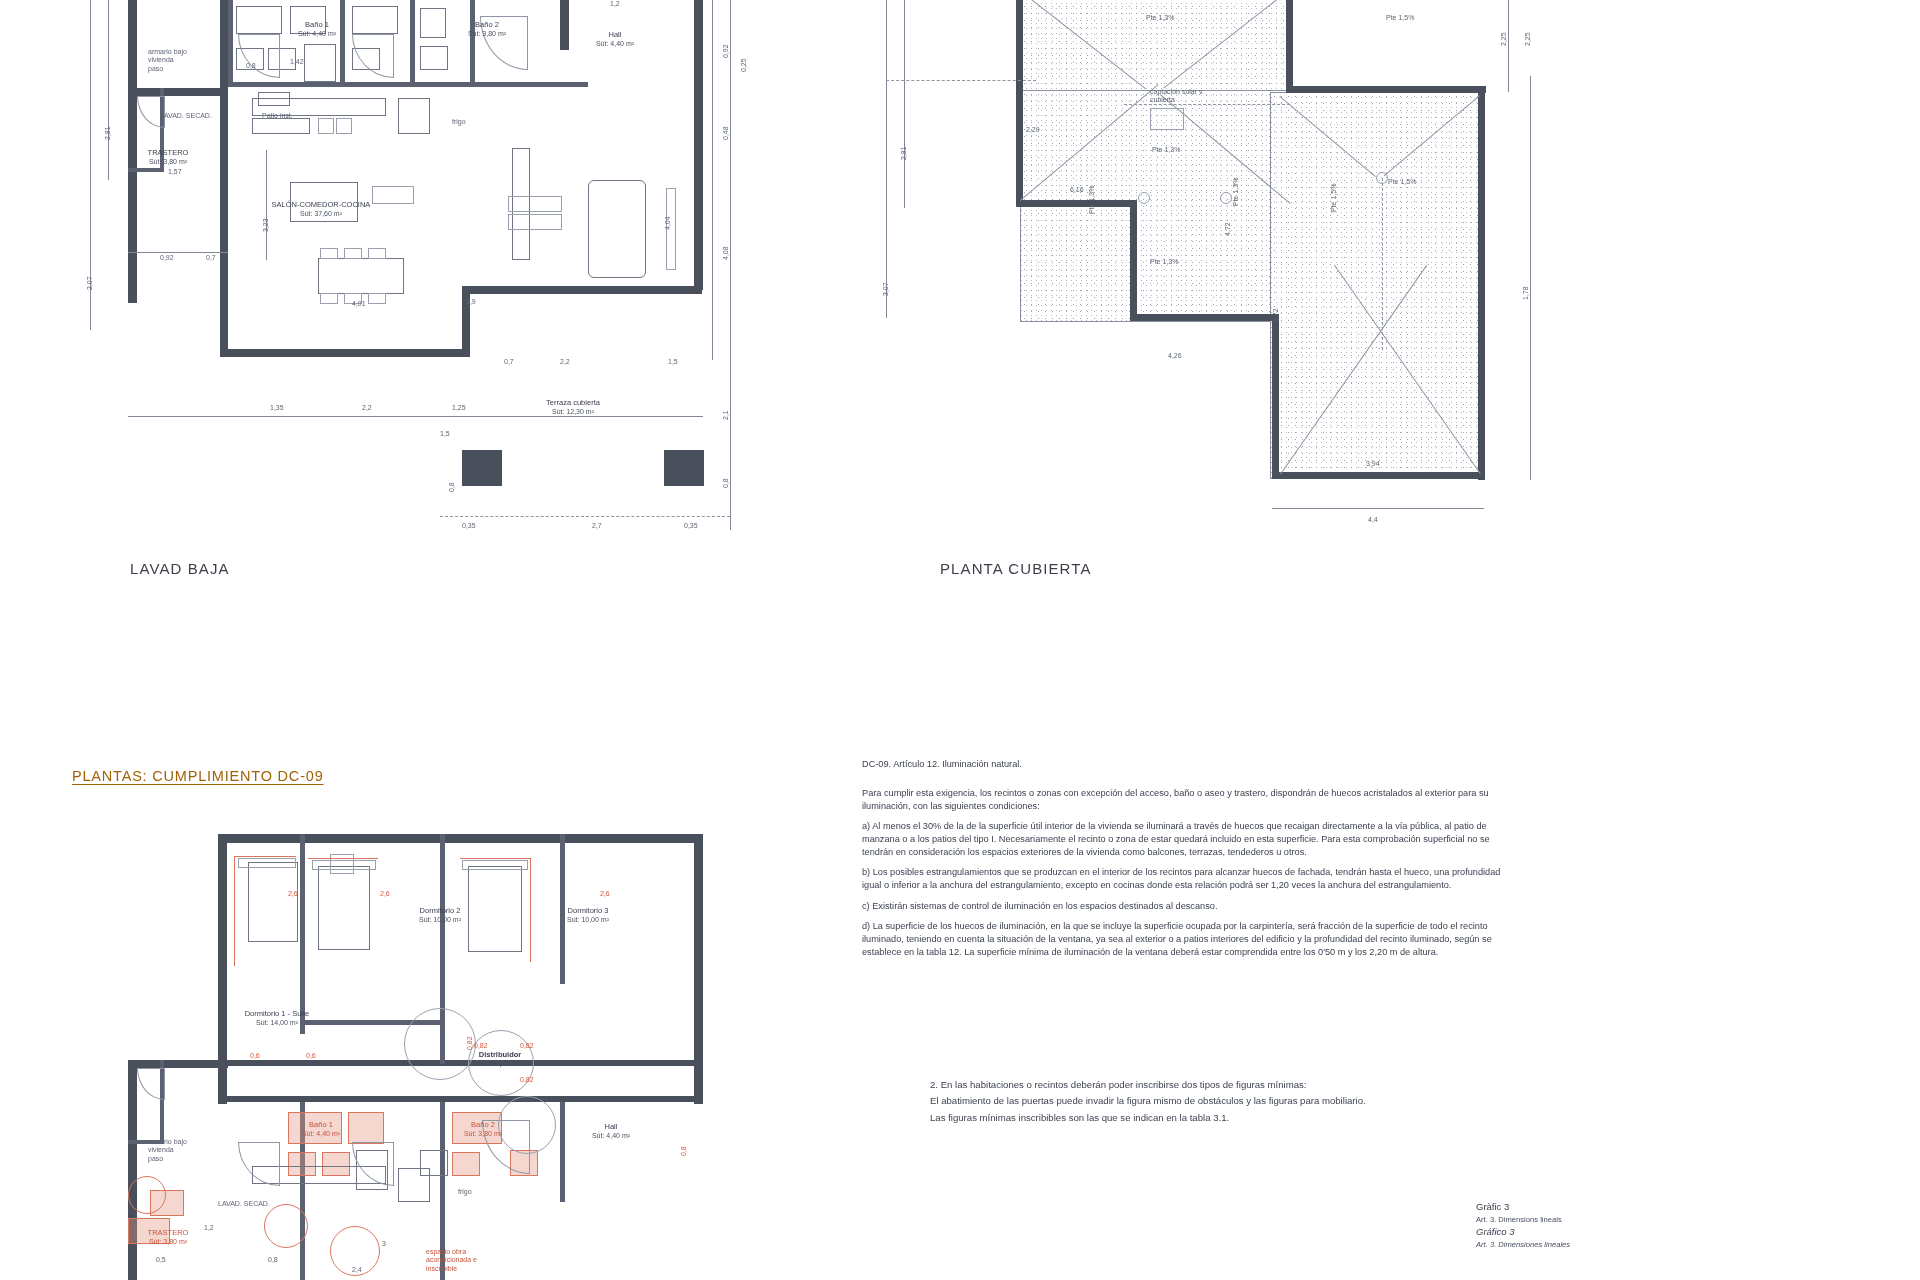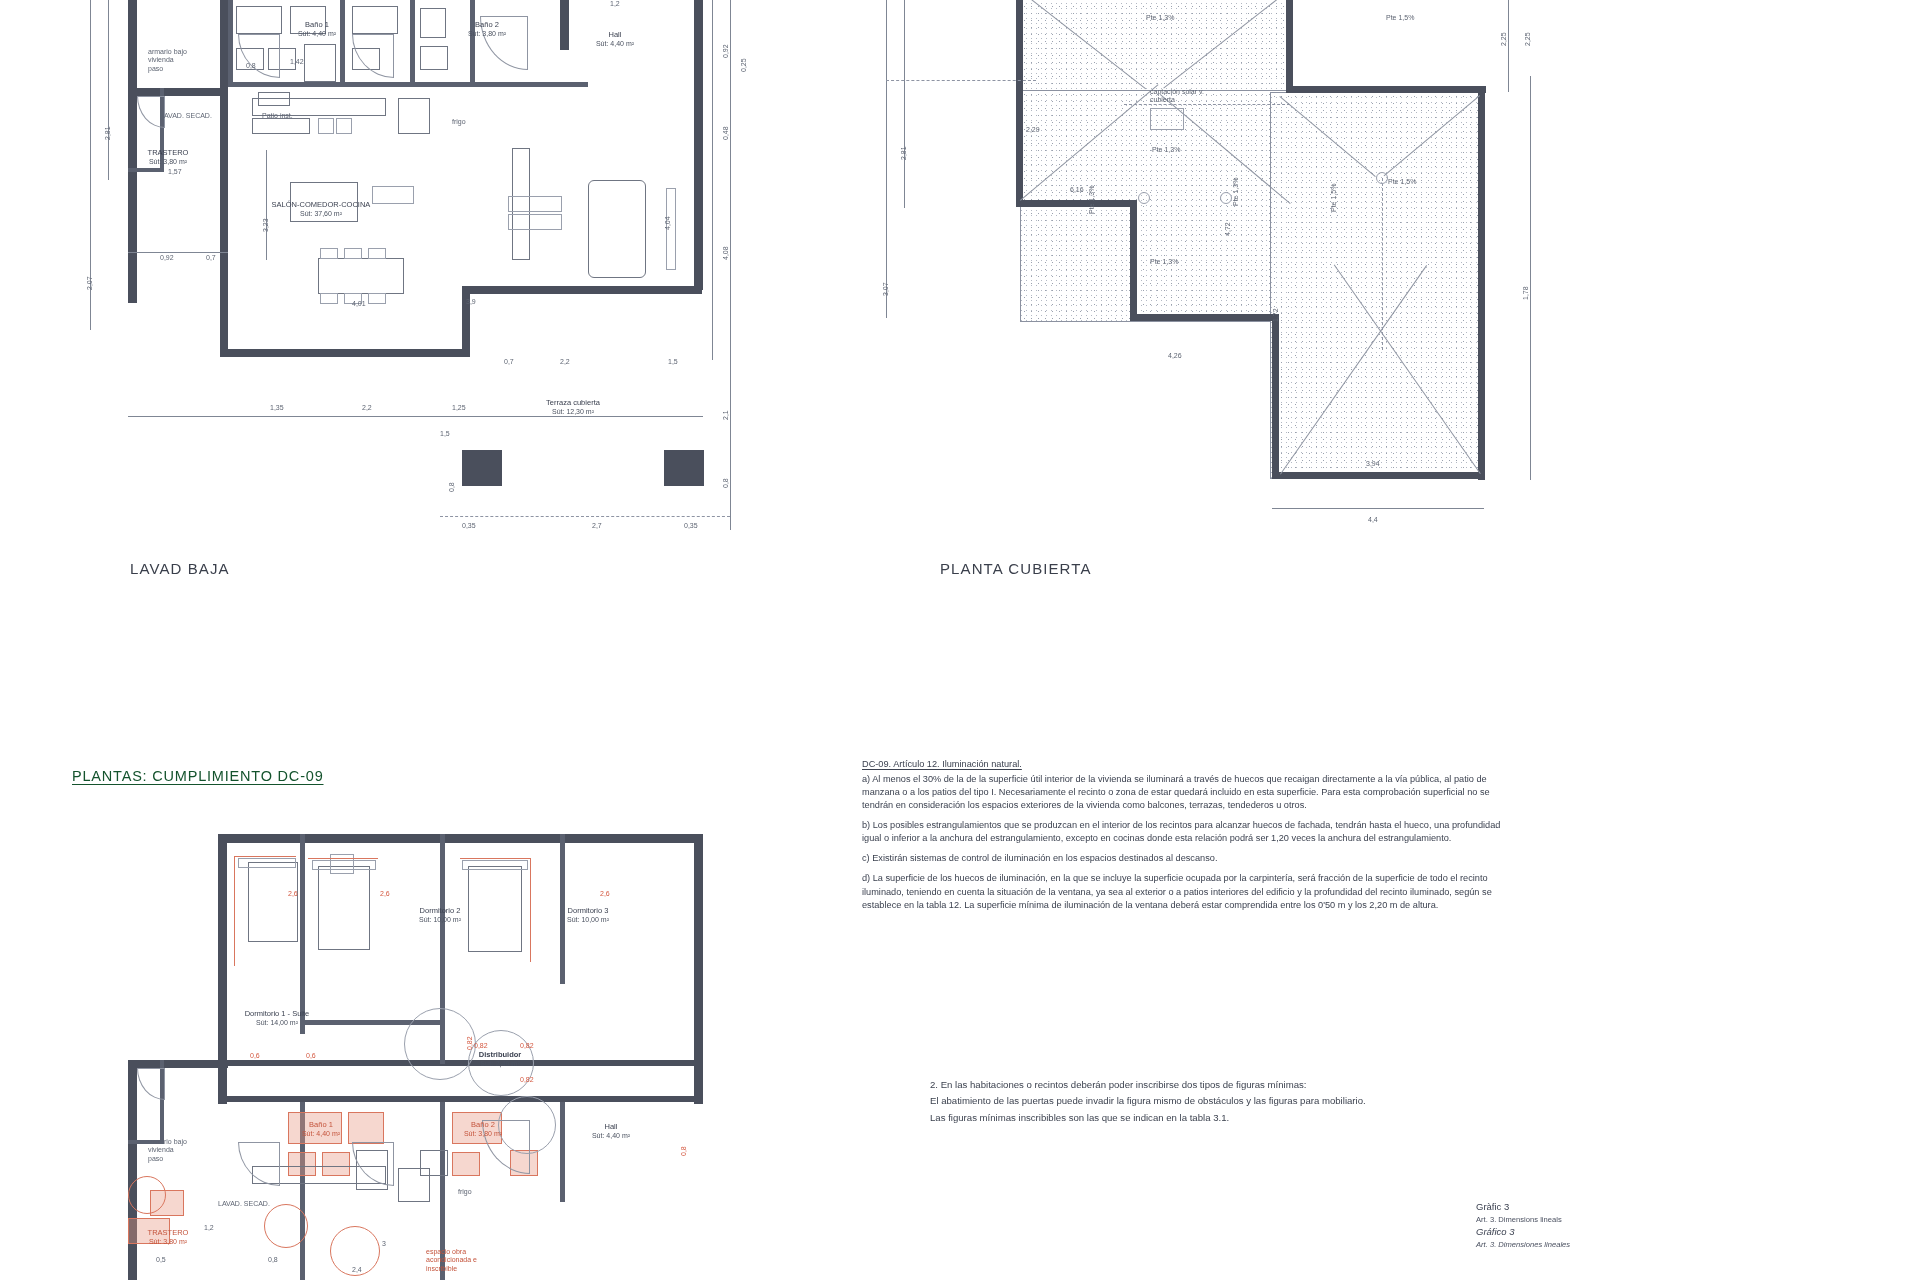--- a/index.html
+++ b/index.html
@@ -17,39 +17,39 @@
   .dashed-h{position:absolute;border-top:1px dashed #8e94a3;}
   .dashed-v{position:absolute;border-left:1px dashed #8e94a3;}
   .furn{position:absolute;border:1px solid #6f7582;background:transparent;}
   .furn-l{position:absolute;border:1px solid #9aa0ad;background:transparent;}
   .arcbox{position:absolute;border:1px solid #8f95a2;border-radius:0 0 0 100%;}
   .dimtxt{position:absolute;font-size:7px;color:#5d6472;white-space:nowrap;}
   .dimtxt.v{transform-origin:left top;transform:rotate(-90deg);}
   .roomtxt{position:absolute;font-size:7.5px;color:#3b4150;text-align:center;line-height:1.25;white-space:nowrap;}
   .roomtxt .area{font-size:7px;color:#4b5260;}
   .plantitle{position:absolute;font-size:15px;letter-spacing:1.1px;color:#3a3f4b;}
-  .sectitle{position:absolute;font-size:14.5px;letter-spacing:.8px;color:#14532d;text-decoration:underline;text-underline-offset:3px;text-align:right;}
+  .sectitle{position:absolute;font-size:14.5px;letter-spacing:.8px;color:#a16207;text-decoration:underline;text-underline-offset:3px;text-align:right;}
   .hatch{position:absolute;
     background-color:#ffffff;
     background-image:
       radial-gradient(#9aa1ae 0.6px, transparent 0.7px),
       radial-gradient(#b3b9c4 0.5px, transparent 0.6px);
     background-size:7px 7px, 5px 5px;
     background-position:0 0, 3px 2px;
     border:1px solid #8b91a0;}
   .diag{position:absolute;background:#8f95a2;height:1px;transform-origin:0 0;}
   .red{color:#d4573f;}
   .redline{position:absolute;background:#d9765e;}
   .redbox{position:absolute;border:1px solid #d9765e;background:rgba(232,150,128,.38);}
   .redcirc{position:absolute;border:1px solid #d9765e;border-radius:50%;}
   .graycirc{position:absolute;border:1px solid #9aa0ad;border-radius:50%;}
 
   
   .bodyblock{position:absolute;font-size:9.2px;line-height:1.42;color:#3c4250;width:600px;}
-  .bodyblock .hdr{text-decoration:underline;text-underline-offset:2px;display:block;margin-bottom:2px;}
+  .bodyblock .hdr{text-underline-offset:2px;display:block;margin-bottom:16px;}
   .bodyblock p{margin:0 0 7px 0;}
   .figblock{position:absolute;font-size:9.6px;line-height:1.5;color:#3d4350;width:450px;}
   .figblock p{margin:0 0 2px 0;}
   .graf{position:absolute;font-size:9.5px;color:#3b4150;line-height:1.45;}
   .graf .it{font-style:italic;}
   .graf .sm{font-size:7.6px;color:#4a5060;}
 </style>
 </head>
 <body>
 
@@ -373,20 +373,21 @@
     <div class="dimtxt" style="left:204px;top:1224px;">1,2</div>
     <div class="dimtxt" style="left:156px;top:1256px;">0,5</div>
     <div class="dimtxt red v" style="left:680px;top:1156px;">0,8</div>
     <div class="dimtxt" style="left:268px;top:1256px;">0,8</div>
     <div class="dimtxt" style="left:352px;top:1266px;">2,4</div>
     <div class="dimtxt" style="left:382px;top:1240px;">3</div>
   </div>
 
   <div class="bodyblock" style="left:862px;top:758px;width:640px;">
     <span class="hdr">DC-09. Artículo 12. Iluminación natural.</span>
+    <p>Para cumplir esta exigencia, los recintos o zonas con excepción del acceso, baño o aseo y trastero, dispondrán de huecos acristalados al exterior para su iluminación, con las siguientes condiciones:</p>
     <p>a) Al menos el 30% de la de la superficie útil interior de la vivienda se iluminará a través de huecos que recaigan directamente a la vía pública, al patio de manzana o a los patios del tipo I. Necesariamente el recinto o zona de estar quedará incluido en esta superficie. Para esta comprobación superficial no se tendrán en consideración los espacios exteriores de la vivienda como balcones, terrazas, tendederos u otros.</p>
     <p>b) Los posibles estrangulamientos que se produzcan en el interior de los recintos para alcanzar huecos de fachada, tendrán hasta el hueco, una profundidad igual o inferior a la anchura del estrangulamiento, excepto en cocinas donde esta relación podrá ser 1,20 veces la anchura del estrangulamiento.</p>
     <p>c) Existirán sistemas de control de iluminación en los espacios destinados al descanso.</p>
     <p>d) La superficie de los huecos de iluminación, en la que se incluye la superficie ocupada por la carpintería, será fracción de la superficie de todo el recinto iluminado, teniendo en cuenta la situación de la ventana, ya sea al exterior o a patios interiores del edificio y la profundidad del recinto iluminado, según se establece en la tabla 12. La superficie mínima de iluminación de la ventana deberá estar comprendida entre los 0'50 m y los 2,20 m de altura.</p>
   </div>
 
   <div class="figblock" style="left:930px;top:1078px;width:480px;">
     <p>2. En las habitaciones o recintos deberán poder inscribirse dos tipos de figuras mínimas:</p>
     <p>El abatimiento de las puertas puede invadir la figura mismo de obstáculos y las figuras para mobiliario.</p>
     <p>Las figuras mínimas inscribibles son las que se indican en la tabla 3.1.</p>

